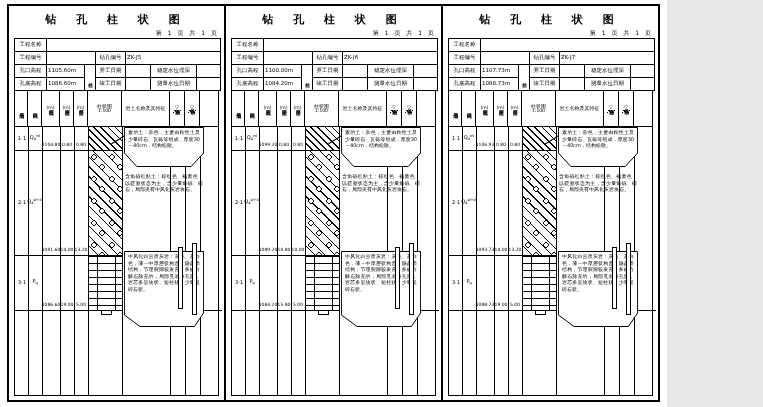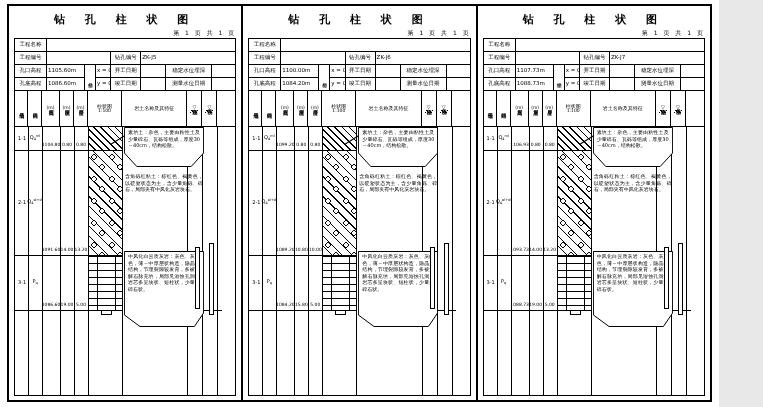--- a/index.html
+++ b/index.html
@@ -1,16 +1,16 @@
 <!DOCTYPE html>
 <html><head>
 <meta charset="utf-8">
 <style>
   html,body{margin:0;padding:0;background:#e8e8e8;}
-  .sheet{position:relative;width:719px;height:407px;background:#ffffff;font-family:"DejaVu Sans","Liberation Sans",sans-serif;color:#000;}
+  .sheet{position:relative;width:667px;height:407px;background:#ffffff;font-family:"DejaVu Sans","Liberation Sans",sans-serif;color:#000;}
   .frame{position:absolute;left:7px;top:4px;right:7px;bottom:5px;border:2px solid #000;display:flex;}
   .panel{flex:1 1 0;border-right:2px solid #000;padding:6px 5px 4px 5px;box-sizing:border-box;display:flex;flex-direction:column;overflow:hidden;}
   .panel:last-child{border-right:none;}
   .title{text-align:center;font-weight:bold;font-size:11px;letter-spacing:8px;height:17px;line-height:15px;}
   .pagenote{text-align:right;font-size:6px;height:9px;line-height:8px;letter-spacing:2px;}
   table.info{width:100%;border-collapse:collapse;table-layout:fixed;font-size:5.5px;}
   table.info td{border:1px solid #000;height:12px;padding:0 1px;overflow:hidden;white-space:nowrap;line-height:1;}
   td.lbl{text-align:center;letter-spacing:0;}
   td.coordlbl{text-align:center;font-size:5px;padding:0;}
   

